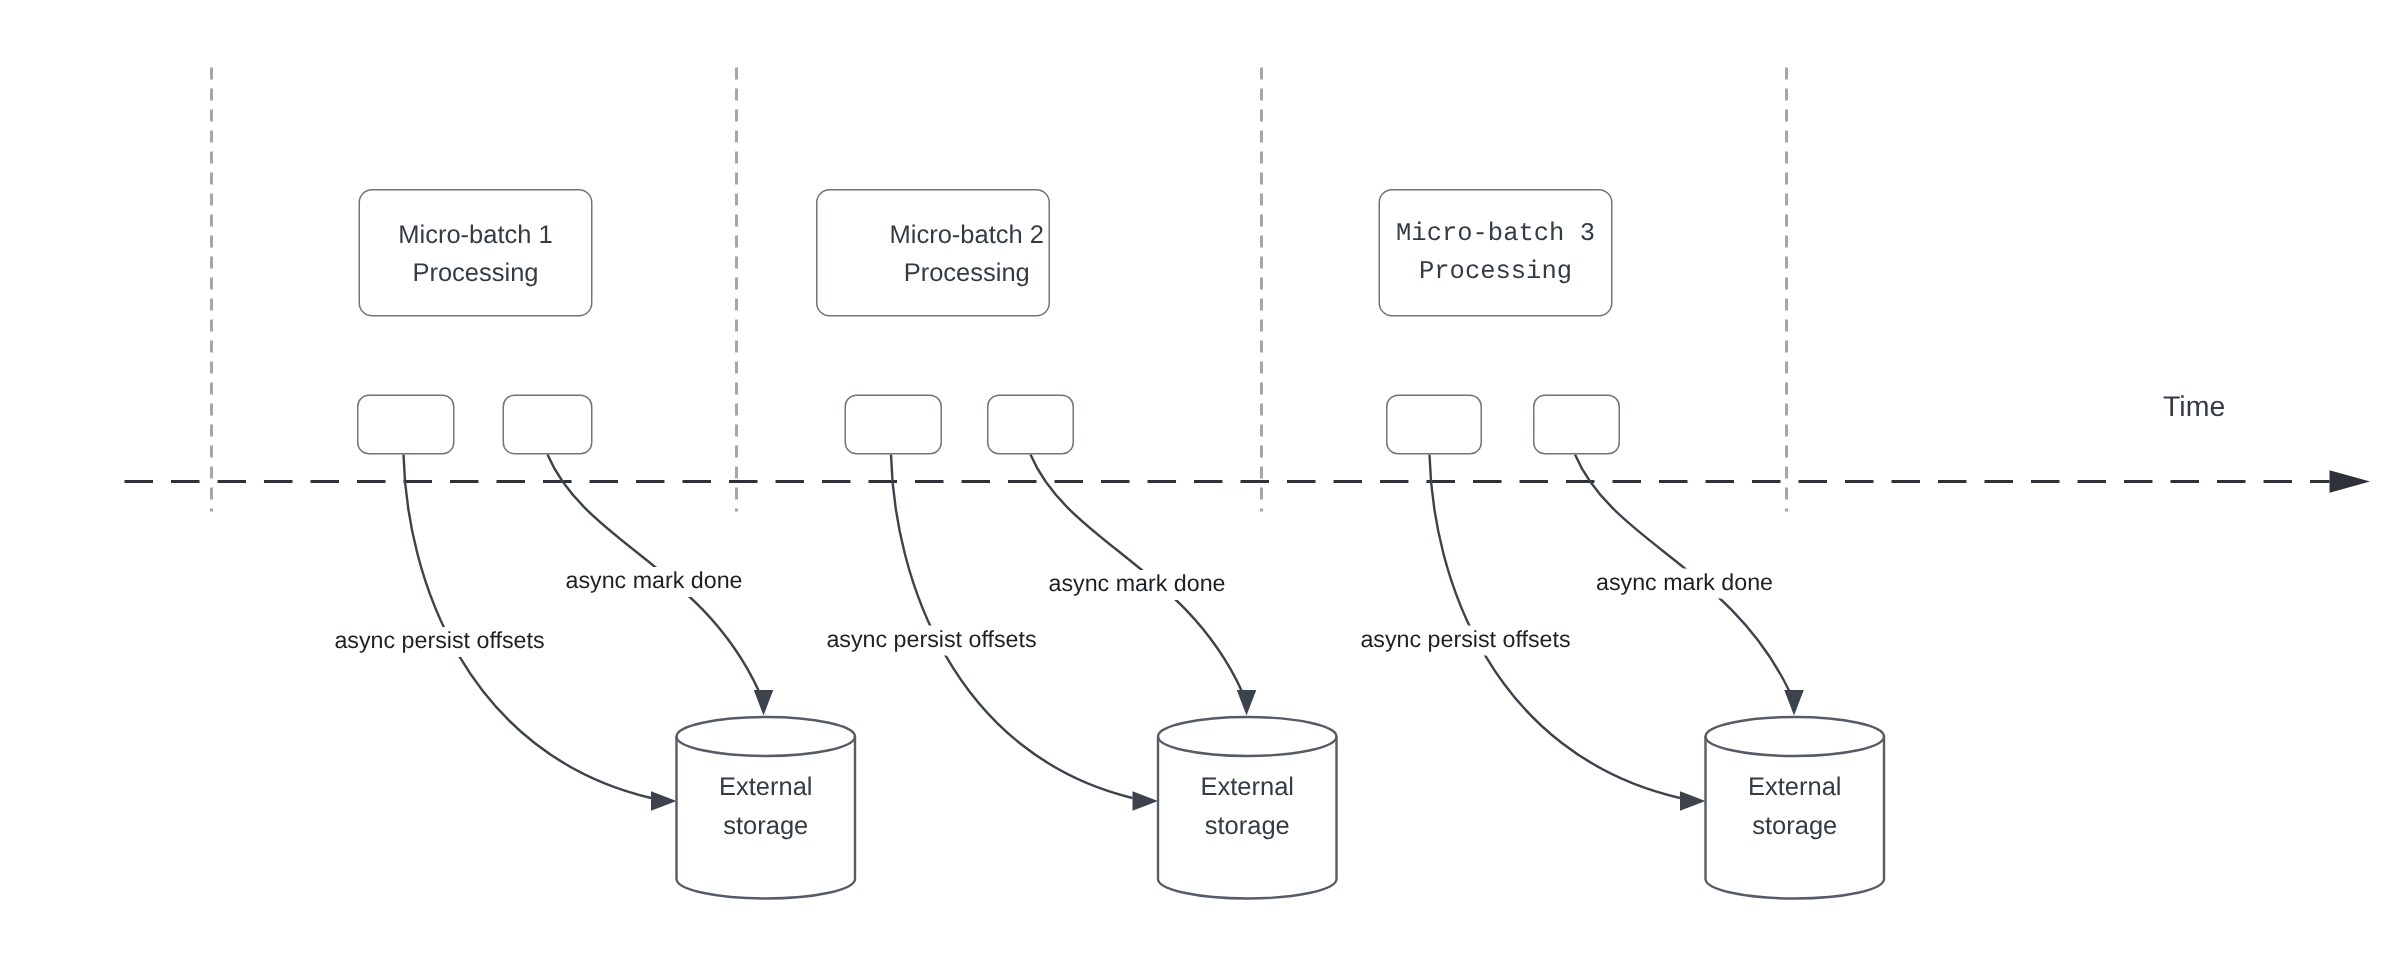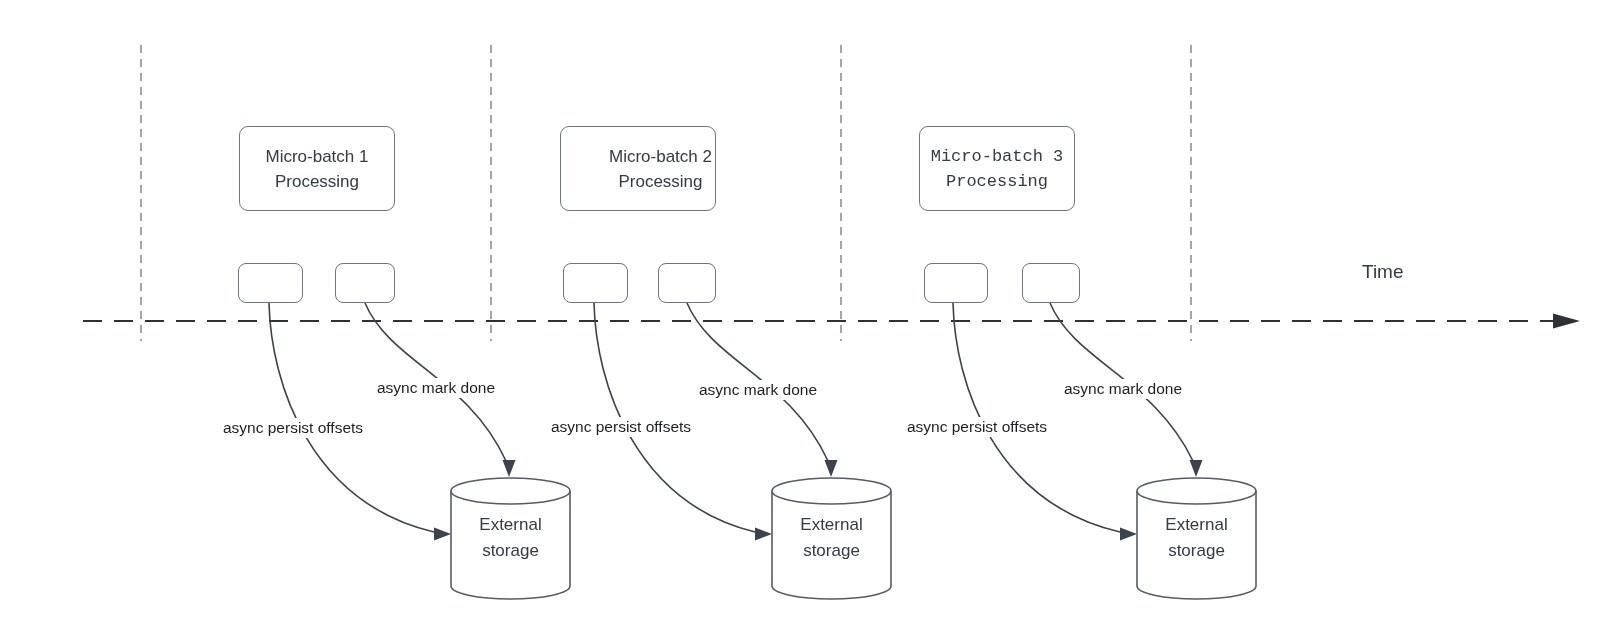--- a/index.html
+++ b/index.html
@@ -25,31 +25,31 @@
   .edge-label{
     position:absolute; transform:translateX(-50%); white-space:nowrap;
     font-size:15.5px; font-weight:400; line-height:20px; color:var(--label_text);
     background:var(--background); padding:0 3px;
   }
   .storage-label{
     position:absolute; top:512px; width:119px; text-align:center;
     font-size:17px; line-height:26px; color:var(--box_text);
   }
   .time-label{
-    position:absolute; left:1362px; top:260px; font-size:19px; line-height:23px;
+    position:absolute; left:1442px; top:260px; font-size:19px; line-height:23px;
     color:var(--box_text);
   }
   
   .g1 .node-box{left:239px; width:156px;}
   .g1 .mini-a{left:238px; width:65px;}
   .g1 .mini-b{left:335px; width:60px;}
   .g1 .lbl-persist{left:293px; top:418px;}
   .g1 .lbl-done{left:436px; top:378px;}
   .g1 .storage-label{left:451px;}
-  .g2 .node-box{left:560px; width:156px;padding-left:45px;}
+  .g2 .node-box{left:544px; width:156px;padding-left:45px;}
   .g2 .mini-a{left:563px; width:65px;}
   .g2 .mini-b{left:658px; width:58px;}
   .g2 .lbl-persist{left:621px; top:417px;}
   .g2 .lbl-done{left:758px; top:380px;}
   .g2 .storage-label{left:772px;}
   .g3 .node-box{left:919px; width:156px;font-family:Liberation Mono, monospace;}
   .g3 .mini-a{left:924px; width:64px;}
   .g3 .mini-b{left:1022px; width:58px;}
   .g3 .lbl-persist{left:977px; top:417px;}
   .g3 .lbl-done{left:1123px; top:379px;}

